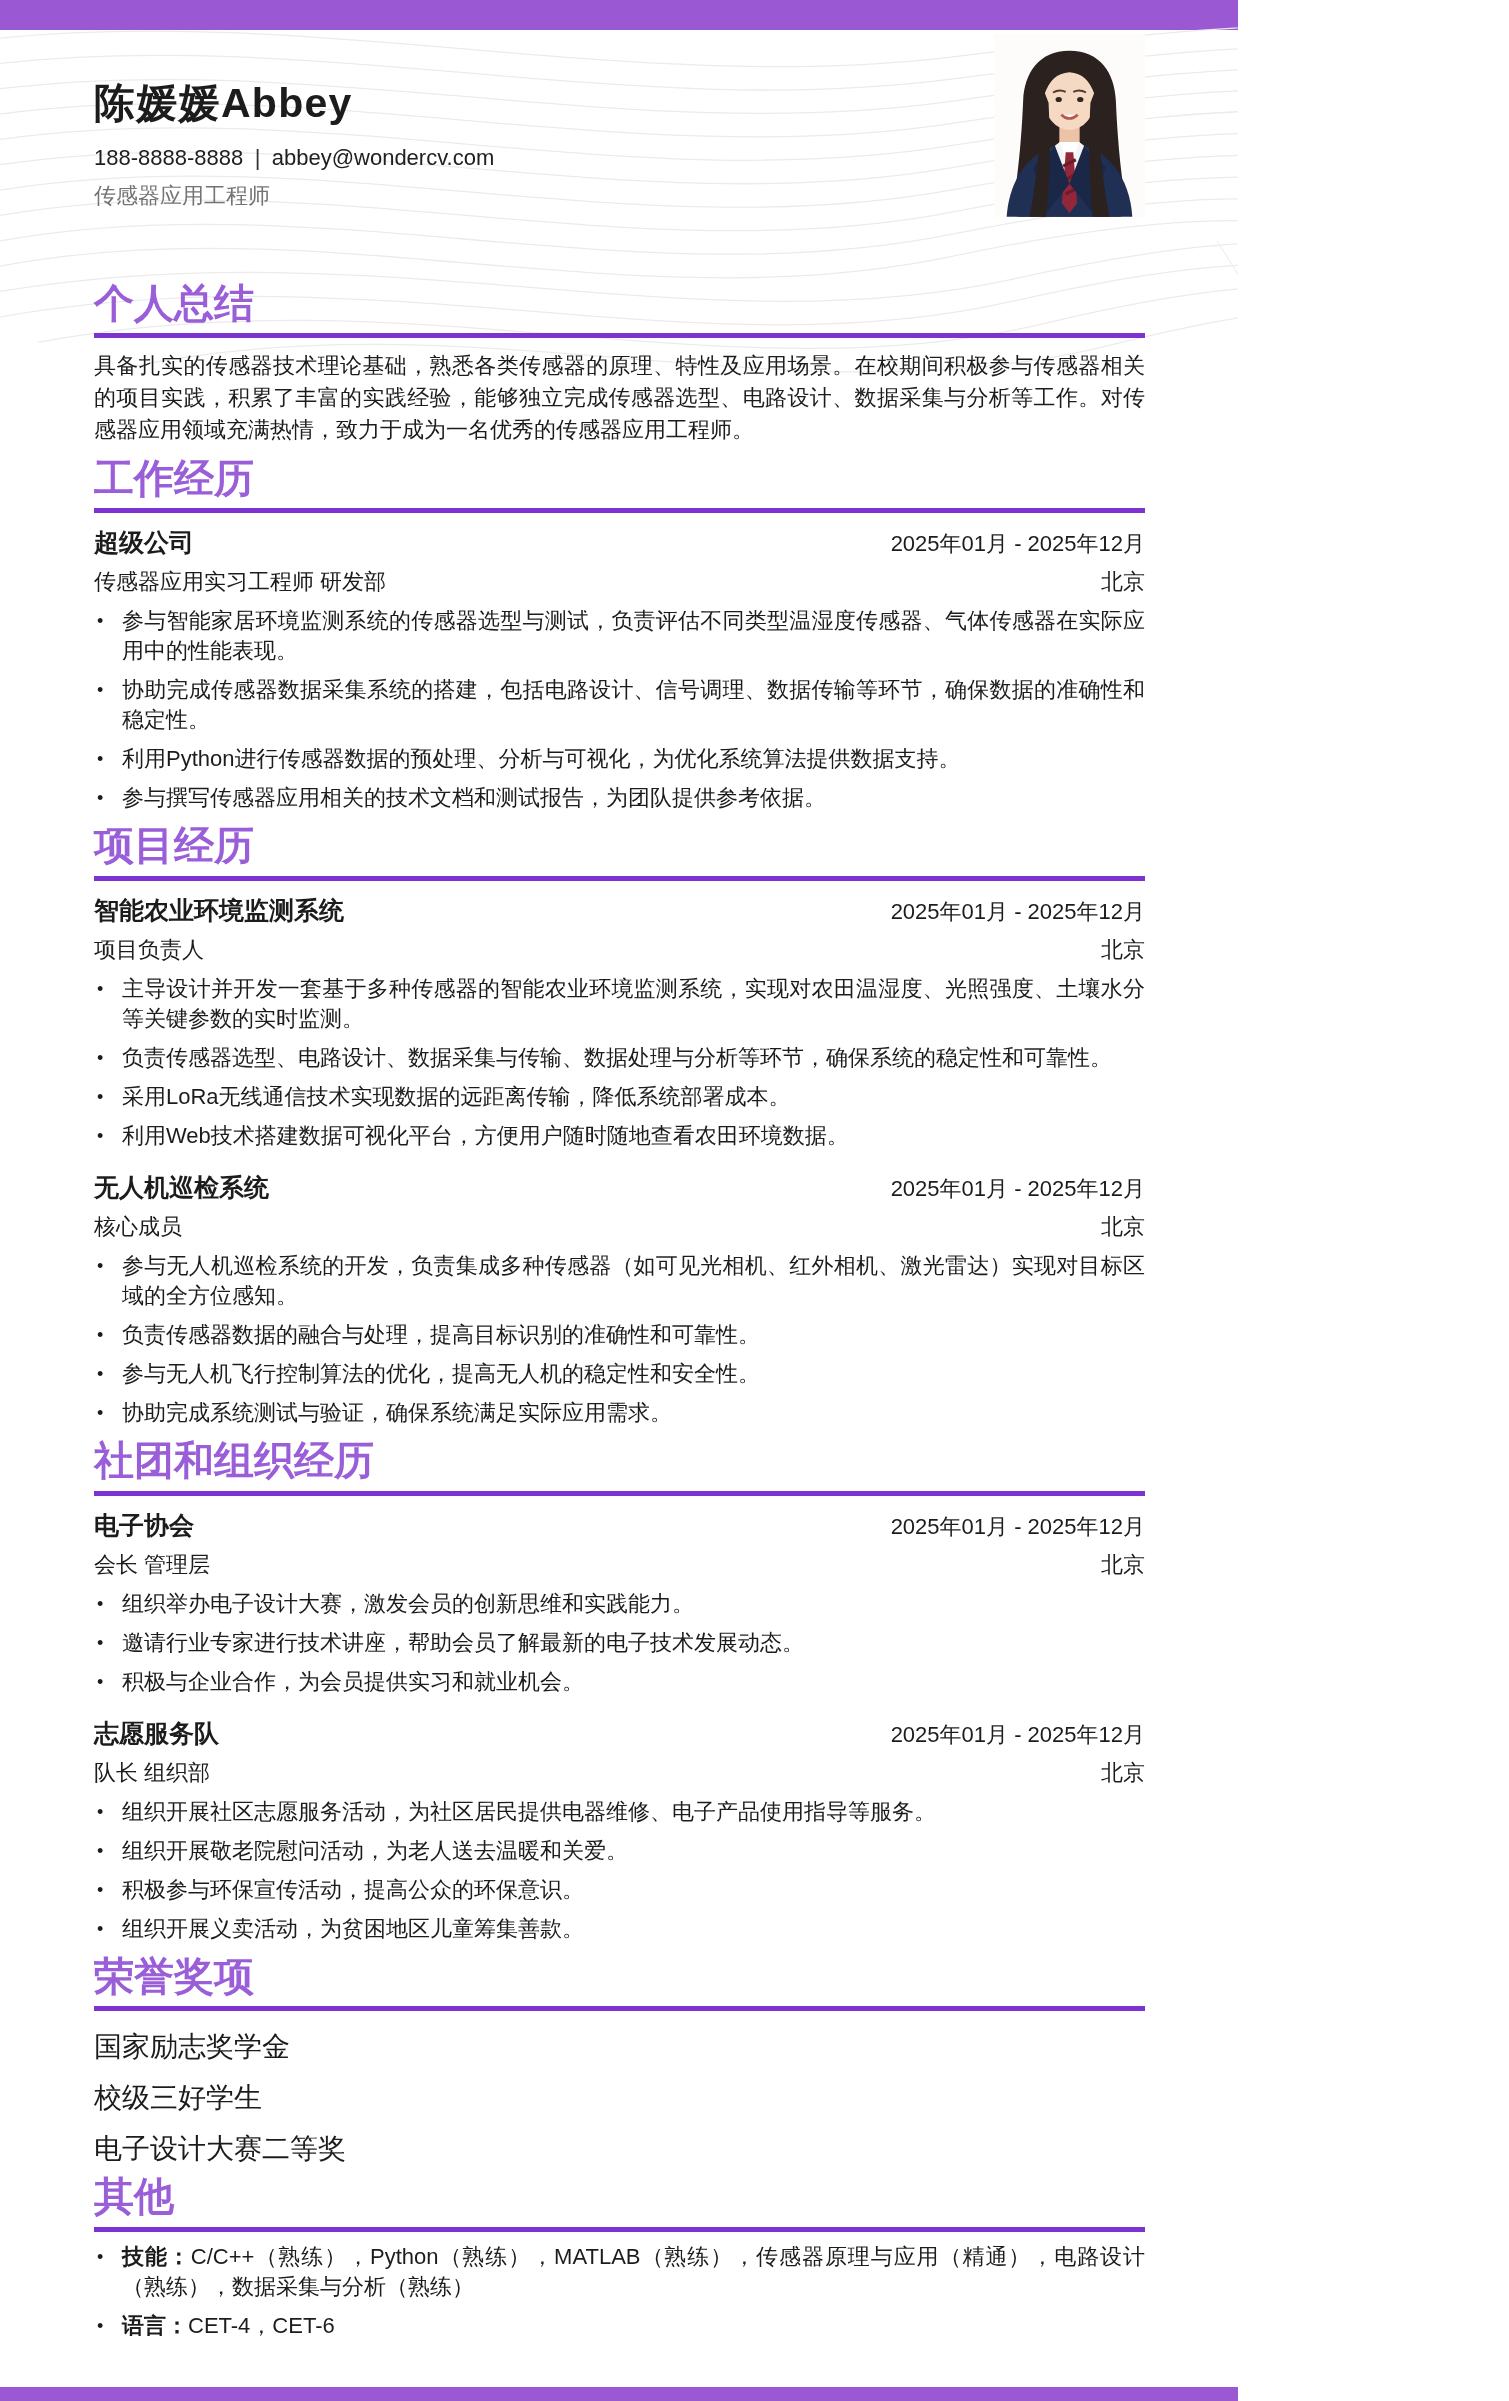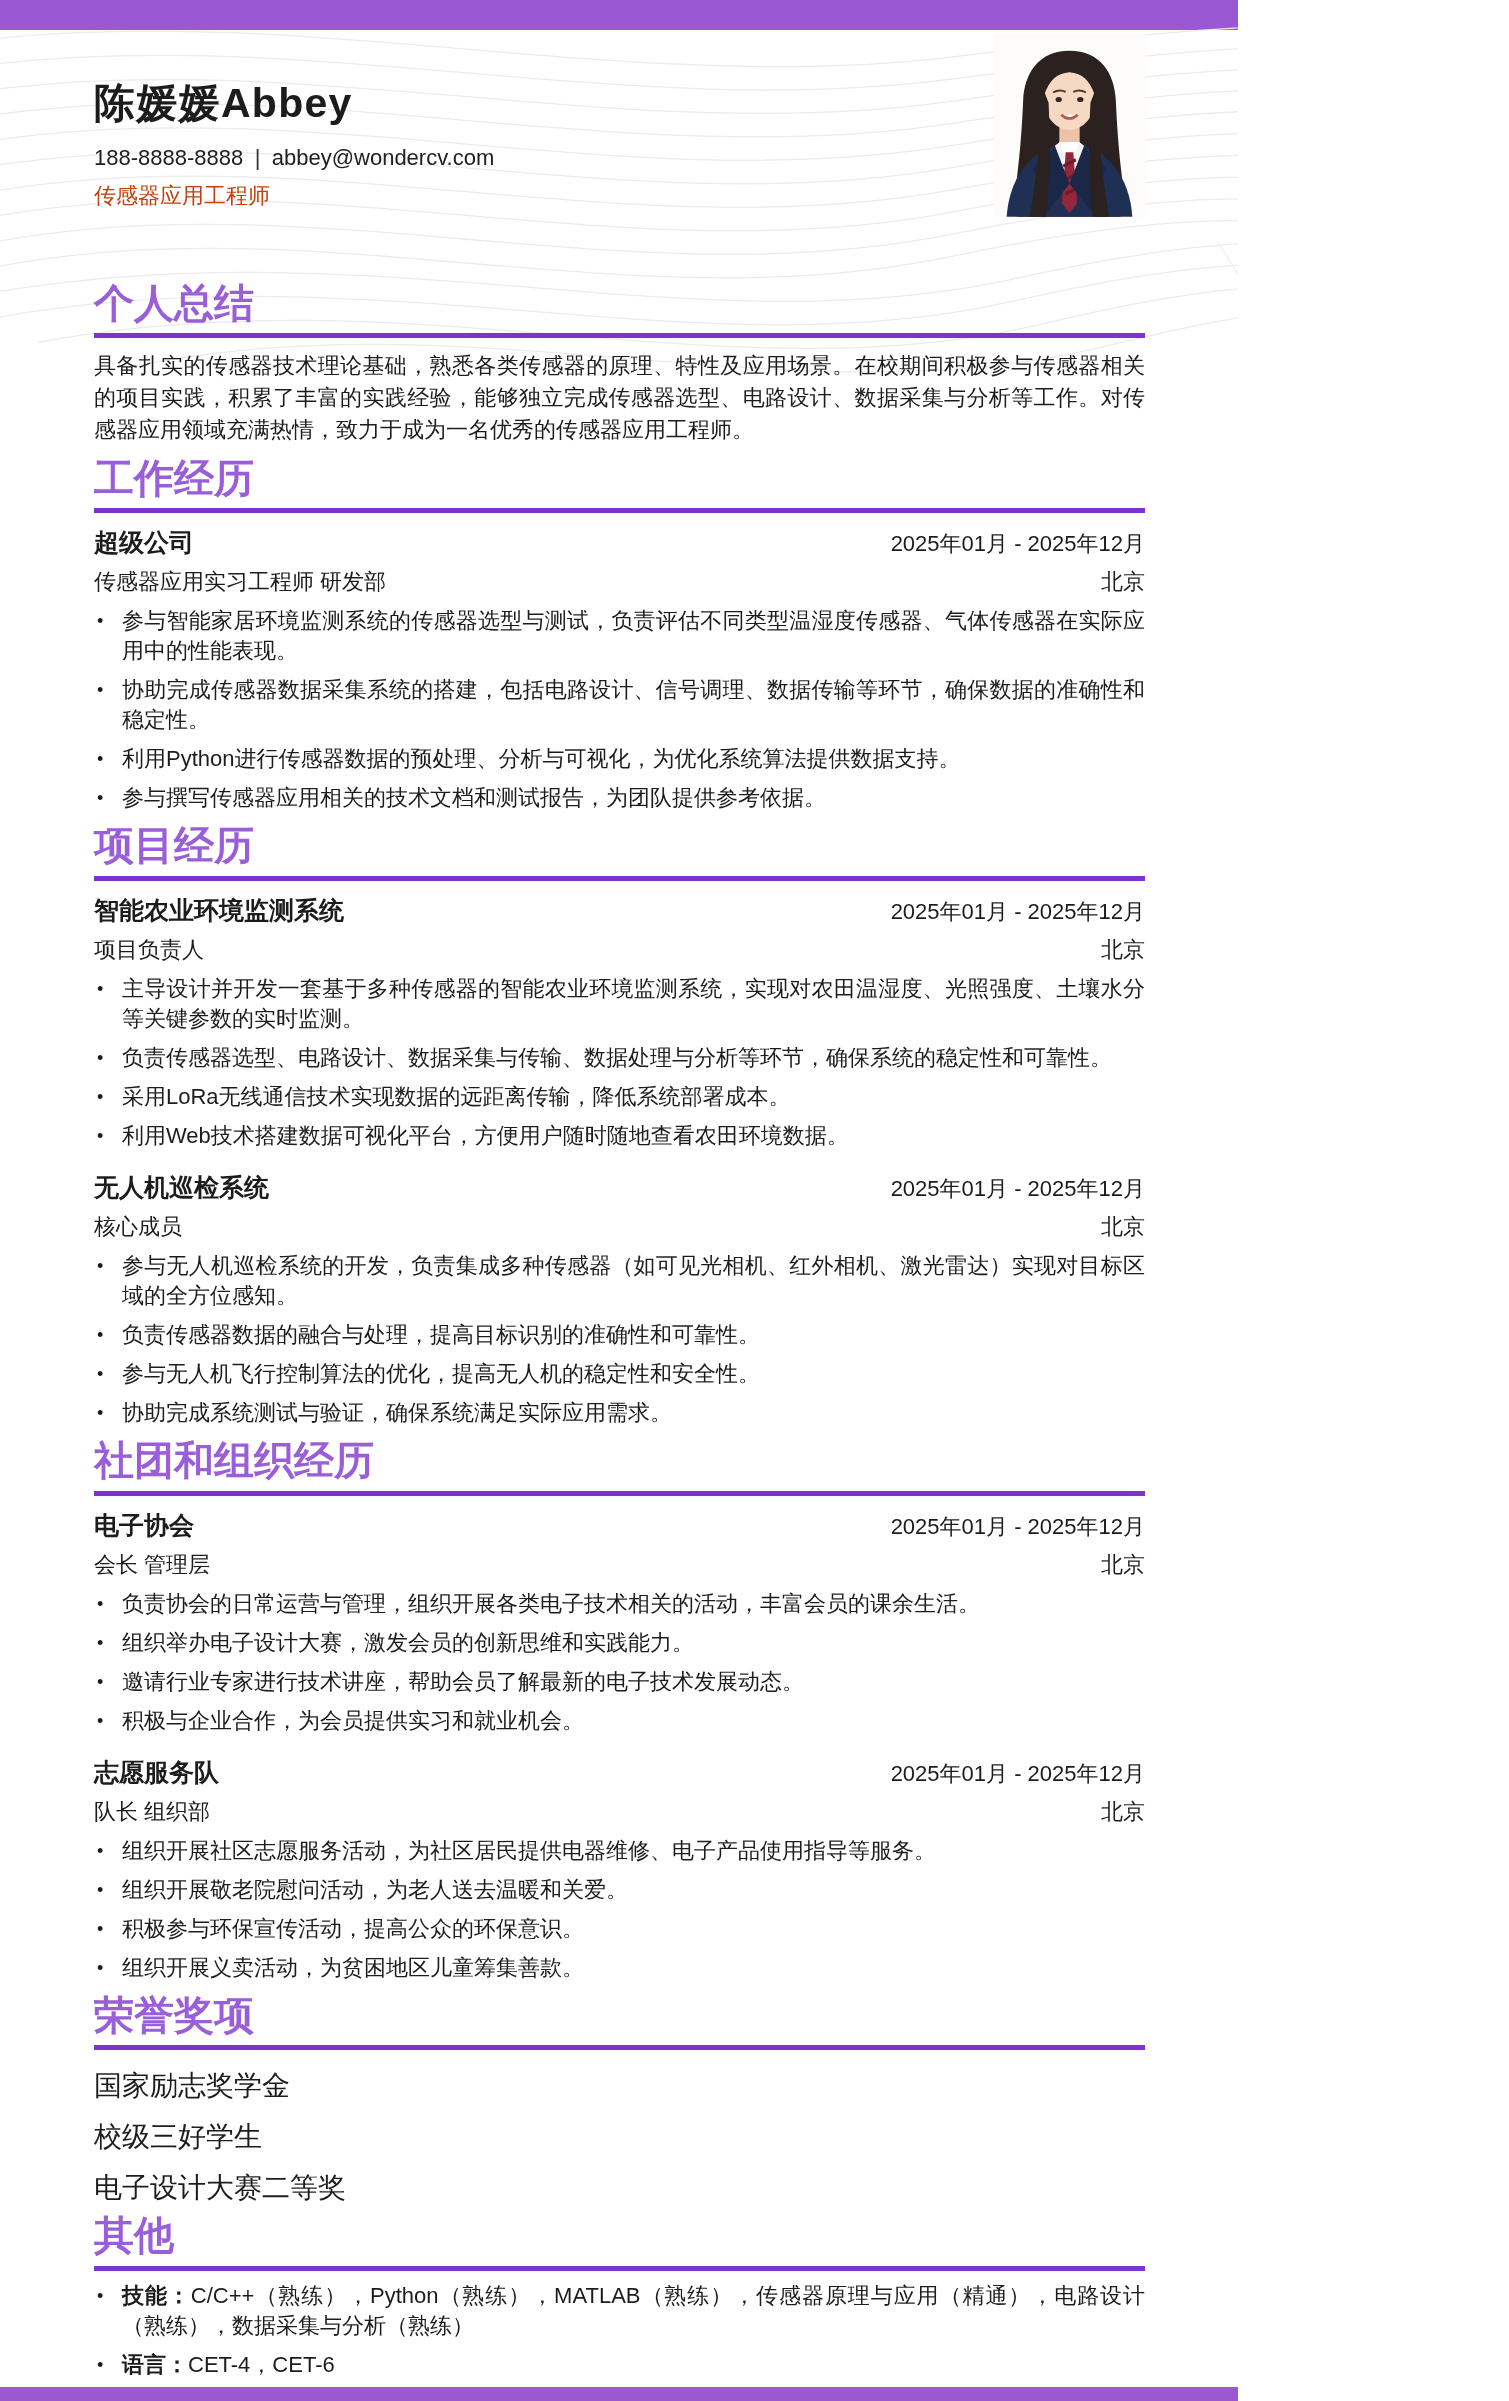--- a/index.html
+++ b/index.html
@@ -7,21 +7,21 @@
   .page{position:relative;width:1238px;height:2401px;background:#ffffff;overflow:hidden;}
   .topbar{position:absolute;top:0;left:0;width:100%;height:30px;background:#9B58D3;}
   .bottombar{position:absolute;bottom:0;left:0;width:100%;height:14px;background:#9B58D3;}
   .deco{position:absolute;top:0;left:0;pointer-events:none;}
   .content{position:relative;padding:0 93px 0 94px;}
   
   .header{position:relative;padding-top:80px;}
   .name{font-size:41px;font-weight:bold;letter-spacing:1.3px;line-height:47px;}
   .contact{margin-top:16.5px;font-size:22px;line-height:28px;color:#202020;}
   .contact .sep{margin:0 11.4px;color:#333;}
-  .jobtitle{margin-top:10px;font-size:22px;line-height:28px;color:#c2410c;}
+  .jobtitle{margin-top:10px;font-size:22px;line-height:28px;color:#737373;}
   .photo{position:absolute;top:34px;right:0;width:151px;height:183px;background:#fdfcfb;}
   
   .section{margin-top:15px;}
   .section.first{margin-top:76px;}
   .sec-title{font-size:40px;font-weight:bold;color:#9A5FD8;line-height:35px;}
   .sec-line{height:5px;background:#7C33CF;margin-top:12.7px;}
   .summary-text{margin-top:11.4px;font-size:22px;line-height:32px;text-align:justify;}
   .entry{margin-top:0;}
   .entry + .entry{margin-top:22px;}
   .row{display:flex;justify-content:space-between;align-items:baseline;}
@@ -189,21 +189,20 @@
       <div class="entry">
         <div class="row entry-head">
           <span class="entry-org">电子协会</span>
           <span class="entry-date">2025年01月 - 2025年12月</span>
         </div>
         <div class="row entry-sub">
           <span>会长 管理层</span>
           <span>北京</span>
         </div>
         <ul class="bullets">
-          <li>负责协会的日常运营与管理，组织开展各类电子技术相关的活动，丰富会员的课余生活。</li>
           <li>组织举办电子设计大赛，激发会员的创新思维和实践能力。</li>
           <li>邀请行业专家进行技术讲座，帮助会员了解最新的电子技术发展动态。</li>
           <li>积极与企业合作，为会员提供实习和就业机会。</li>
         </ul>
       </div>
 
       <div class="entry">
         <div class="row entry-head">
           <span class="entry-org">志愿服务队</span>
           <span class="entry-date">2025年01月 - 2025年12月</span>

